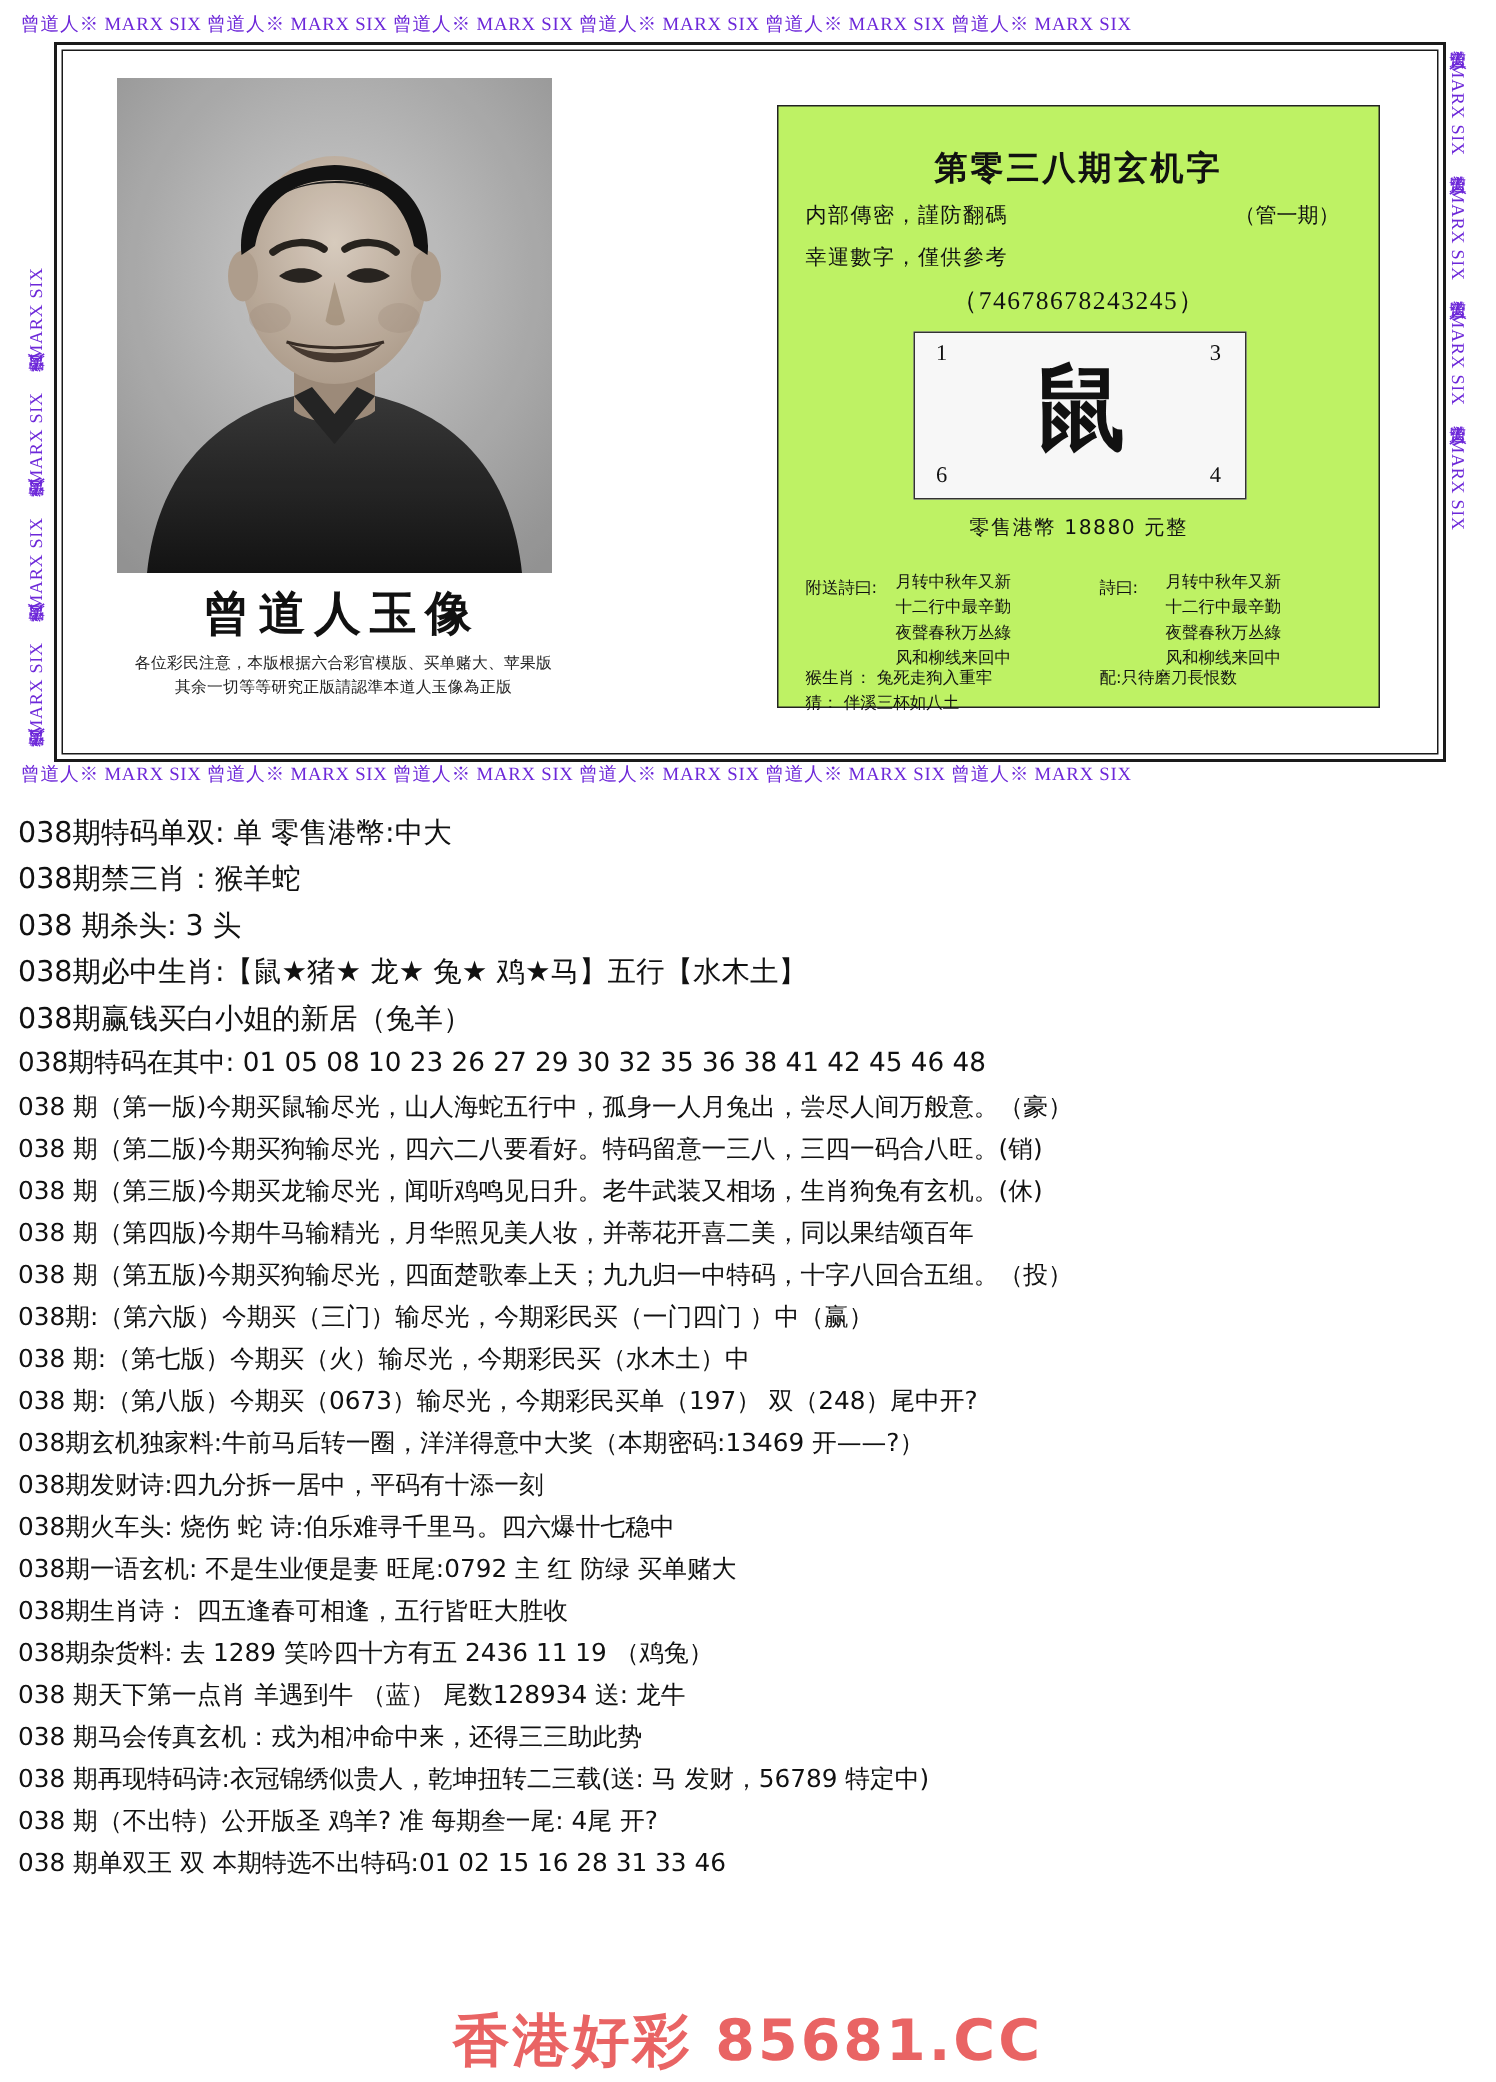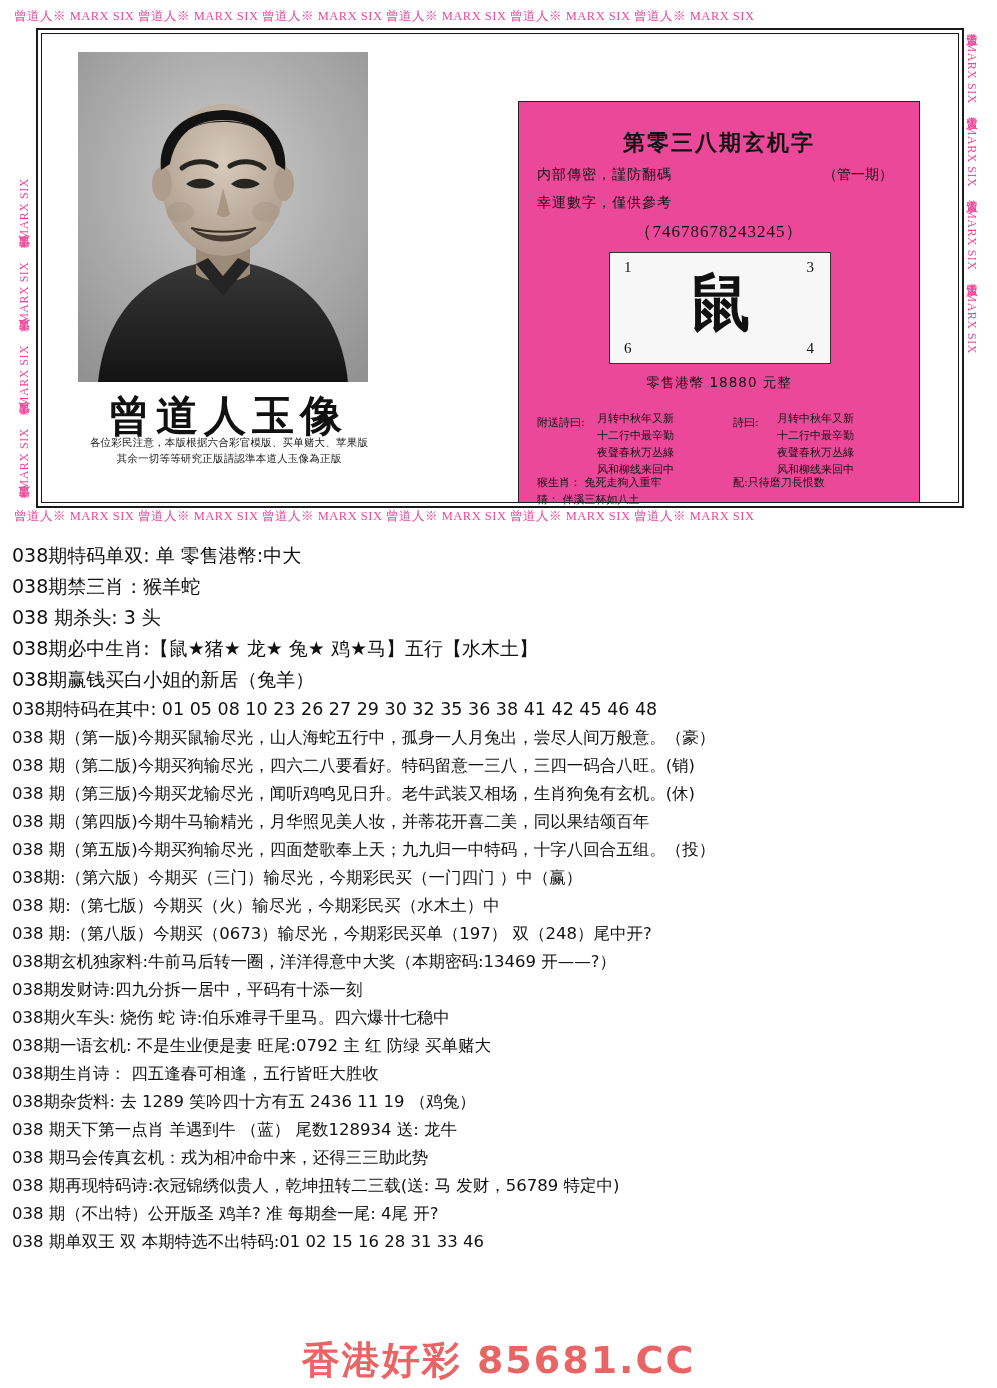--- a/index.html
+++ b/index.html
@@ -23,21 +23,21 @@
     top: 6px;
     width: 968px;
     height: 520px;
     border: 0;
   }
   .border-strip {
     position: absolute;
     font-family: "Liberation Serif", serif;
     font-size: 12.5px;
     letter-spacing: 0.5px;
-    color: #ec4899;
+    color: #6d28d9;
     white-space: nowrap;
     overflow: hidden;
   }
   #strip-top {
     left: 0; top: 0; width: 968px; height: 20px;
     line-height: 20px;
   }
   #strip-bottom {
     left: 0; top: 500px; width: 968px; height: 20px;
     line-height: 20px;
@@ -75,43 +75,42 @@
     overflow: hidden;
   }
   #portrait-svg { display: block; }
   #portrait-caption {
     position: absolute;
     left: 30px; top: 358px;
     width: 320px;
     text-align: center;
     font-family: "DejaVu Sans", sans-serif;
     font-weight: bold;
-    font-size: 42px;
+    font-size: 31px;
     letter-spacing: 6px;
     color: #111;
   }
   #portrait-note {
     position: absolute;
     left: 26px; top: 404px;
     width: 330px;
     font-size: 10.5px;
     line-height: 16px;
     color: #222;
     text-align: center;
     letter-spacing: 0.2px;
   }
 
   
   #right-panel {
     position: absolute;
     left: 480px; top: 40px;
     width: 400px; height: 400px;
     border: 1px solid #222;
-    background: #ec4899;
-    margin-top: 31px;
+    background: #bef264;
   }
   #panel-title {
     position: absolute;
     left: 0; top: 26px; width: 400px;
     text-align: center;
     font-family: "DejaVu Sans", sans-serif;
     font-weight: bold;
     font-size: 22px;
     letter-spacing: 2px;
   }

